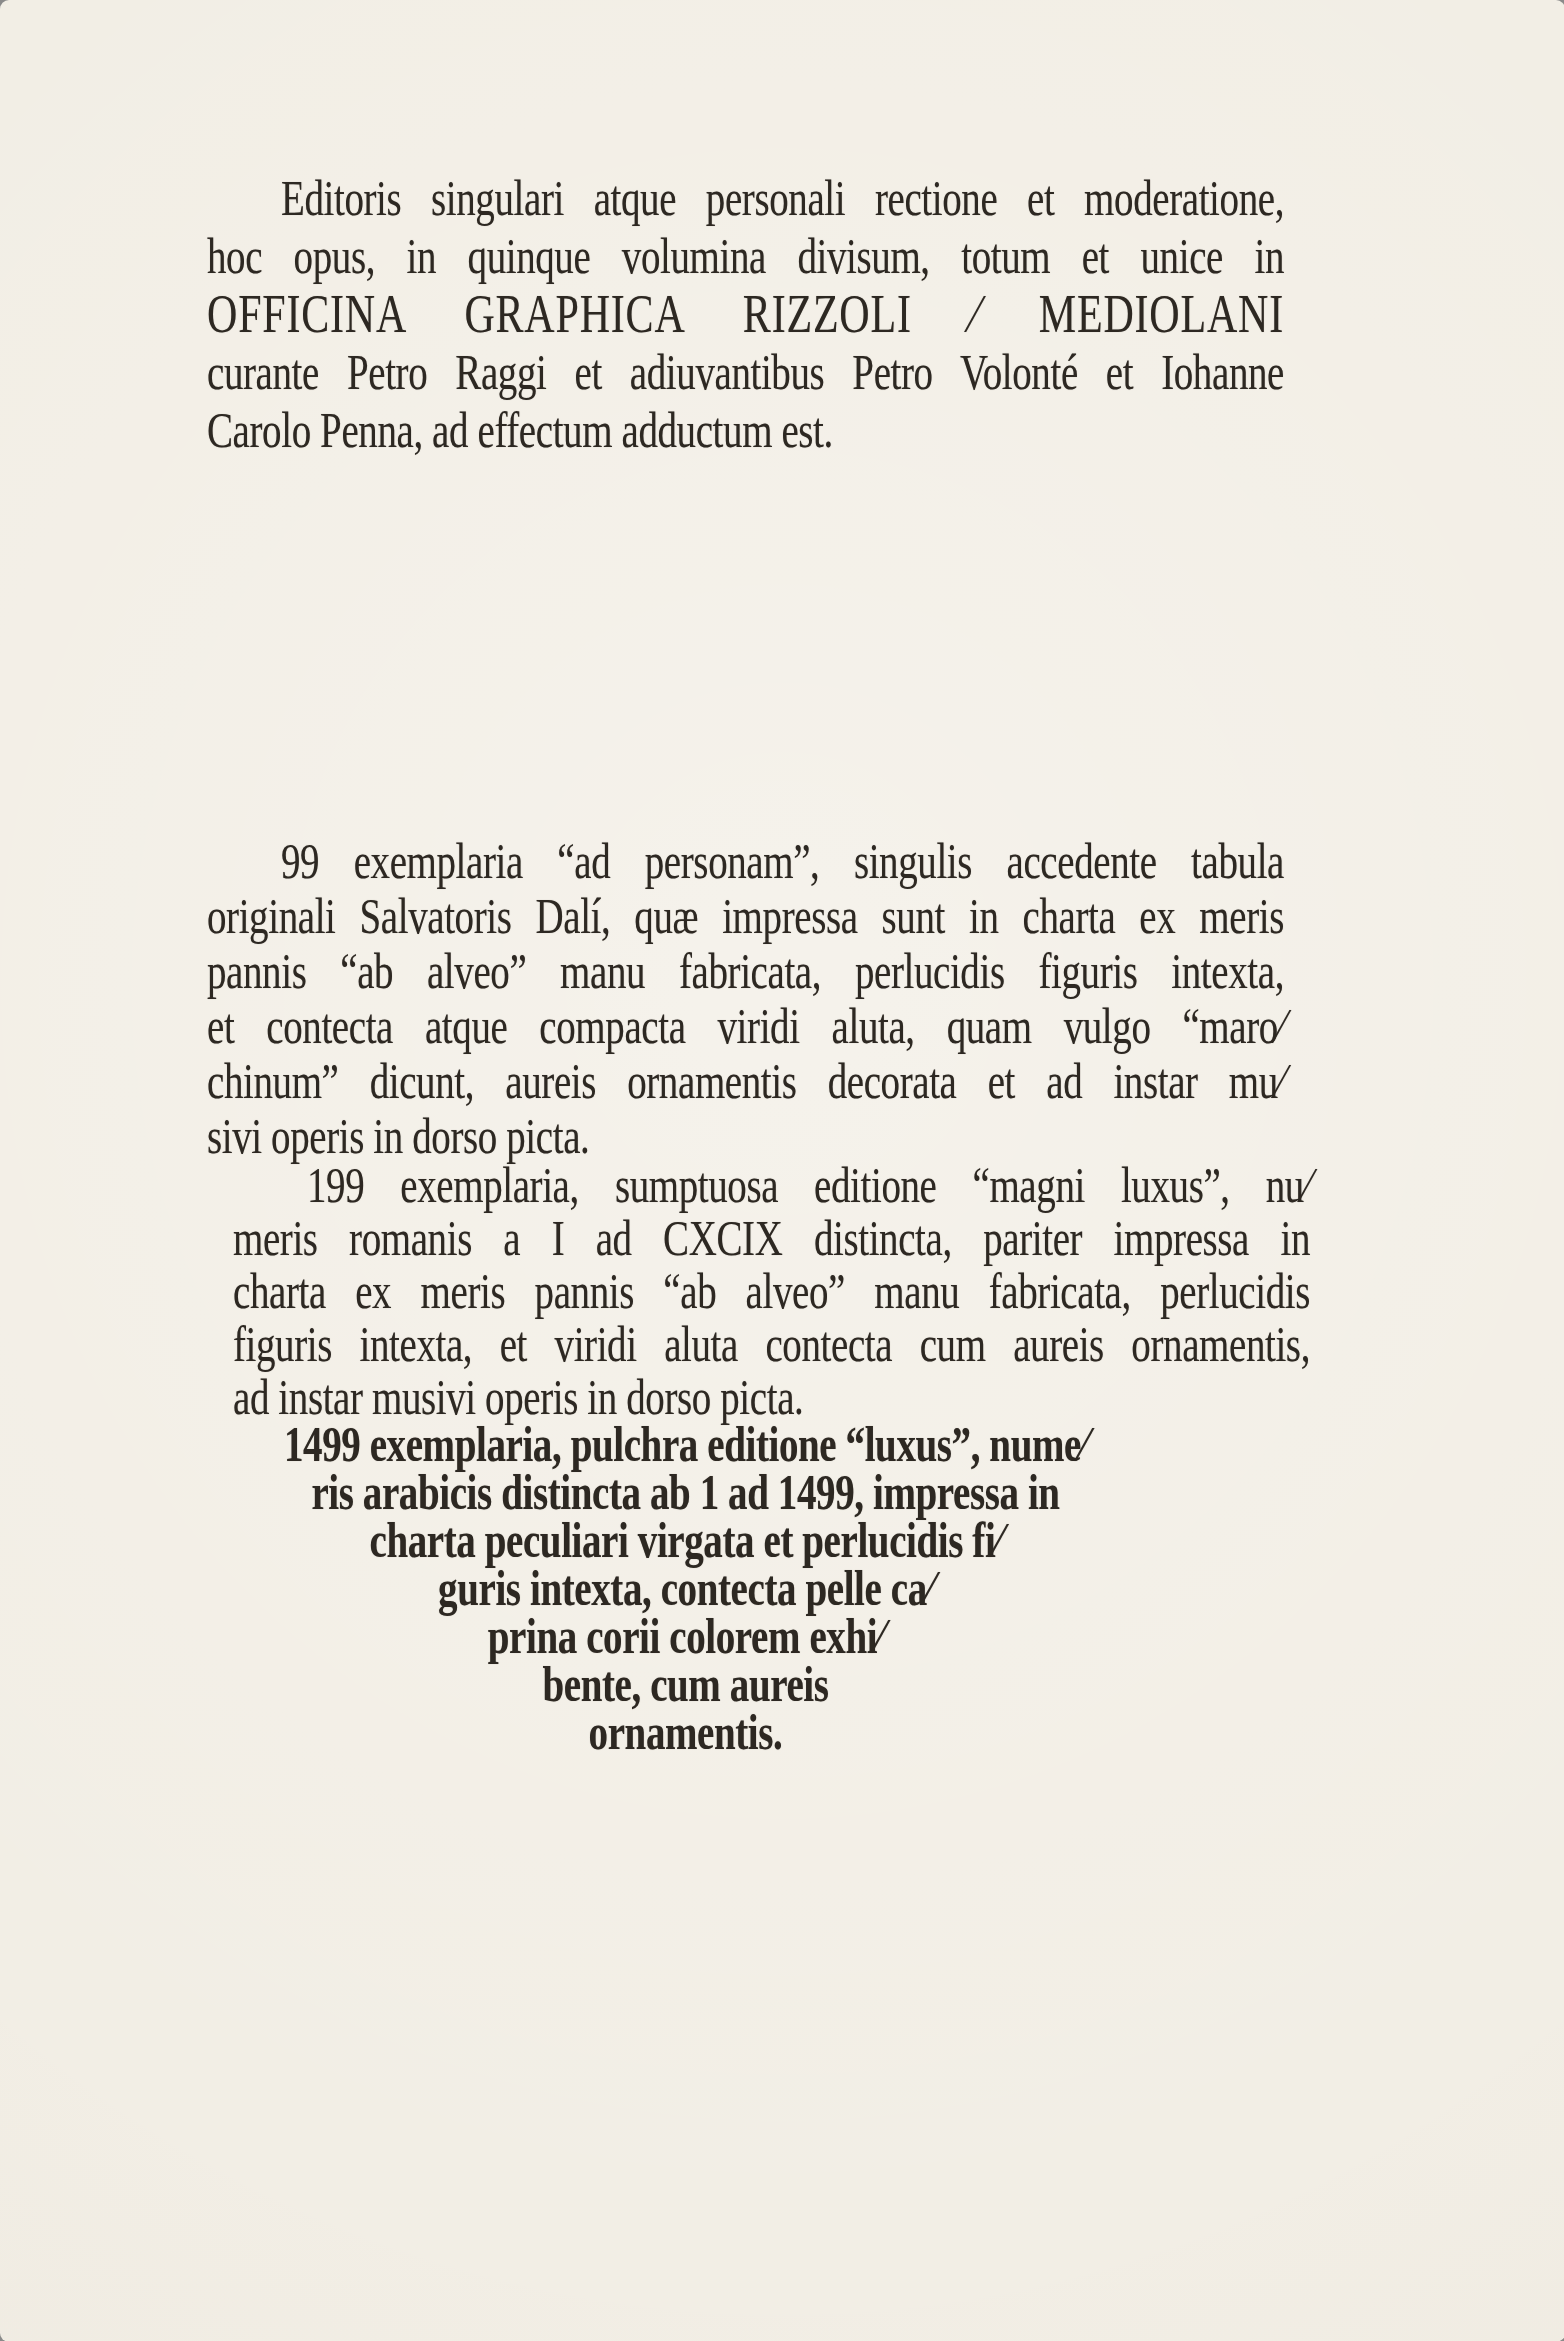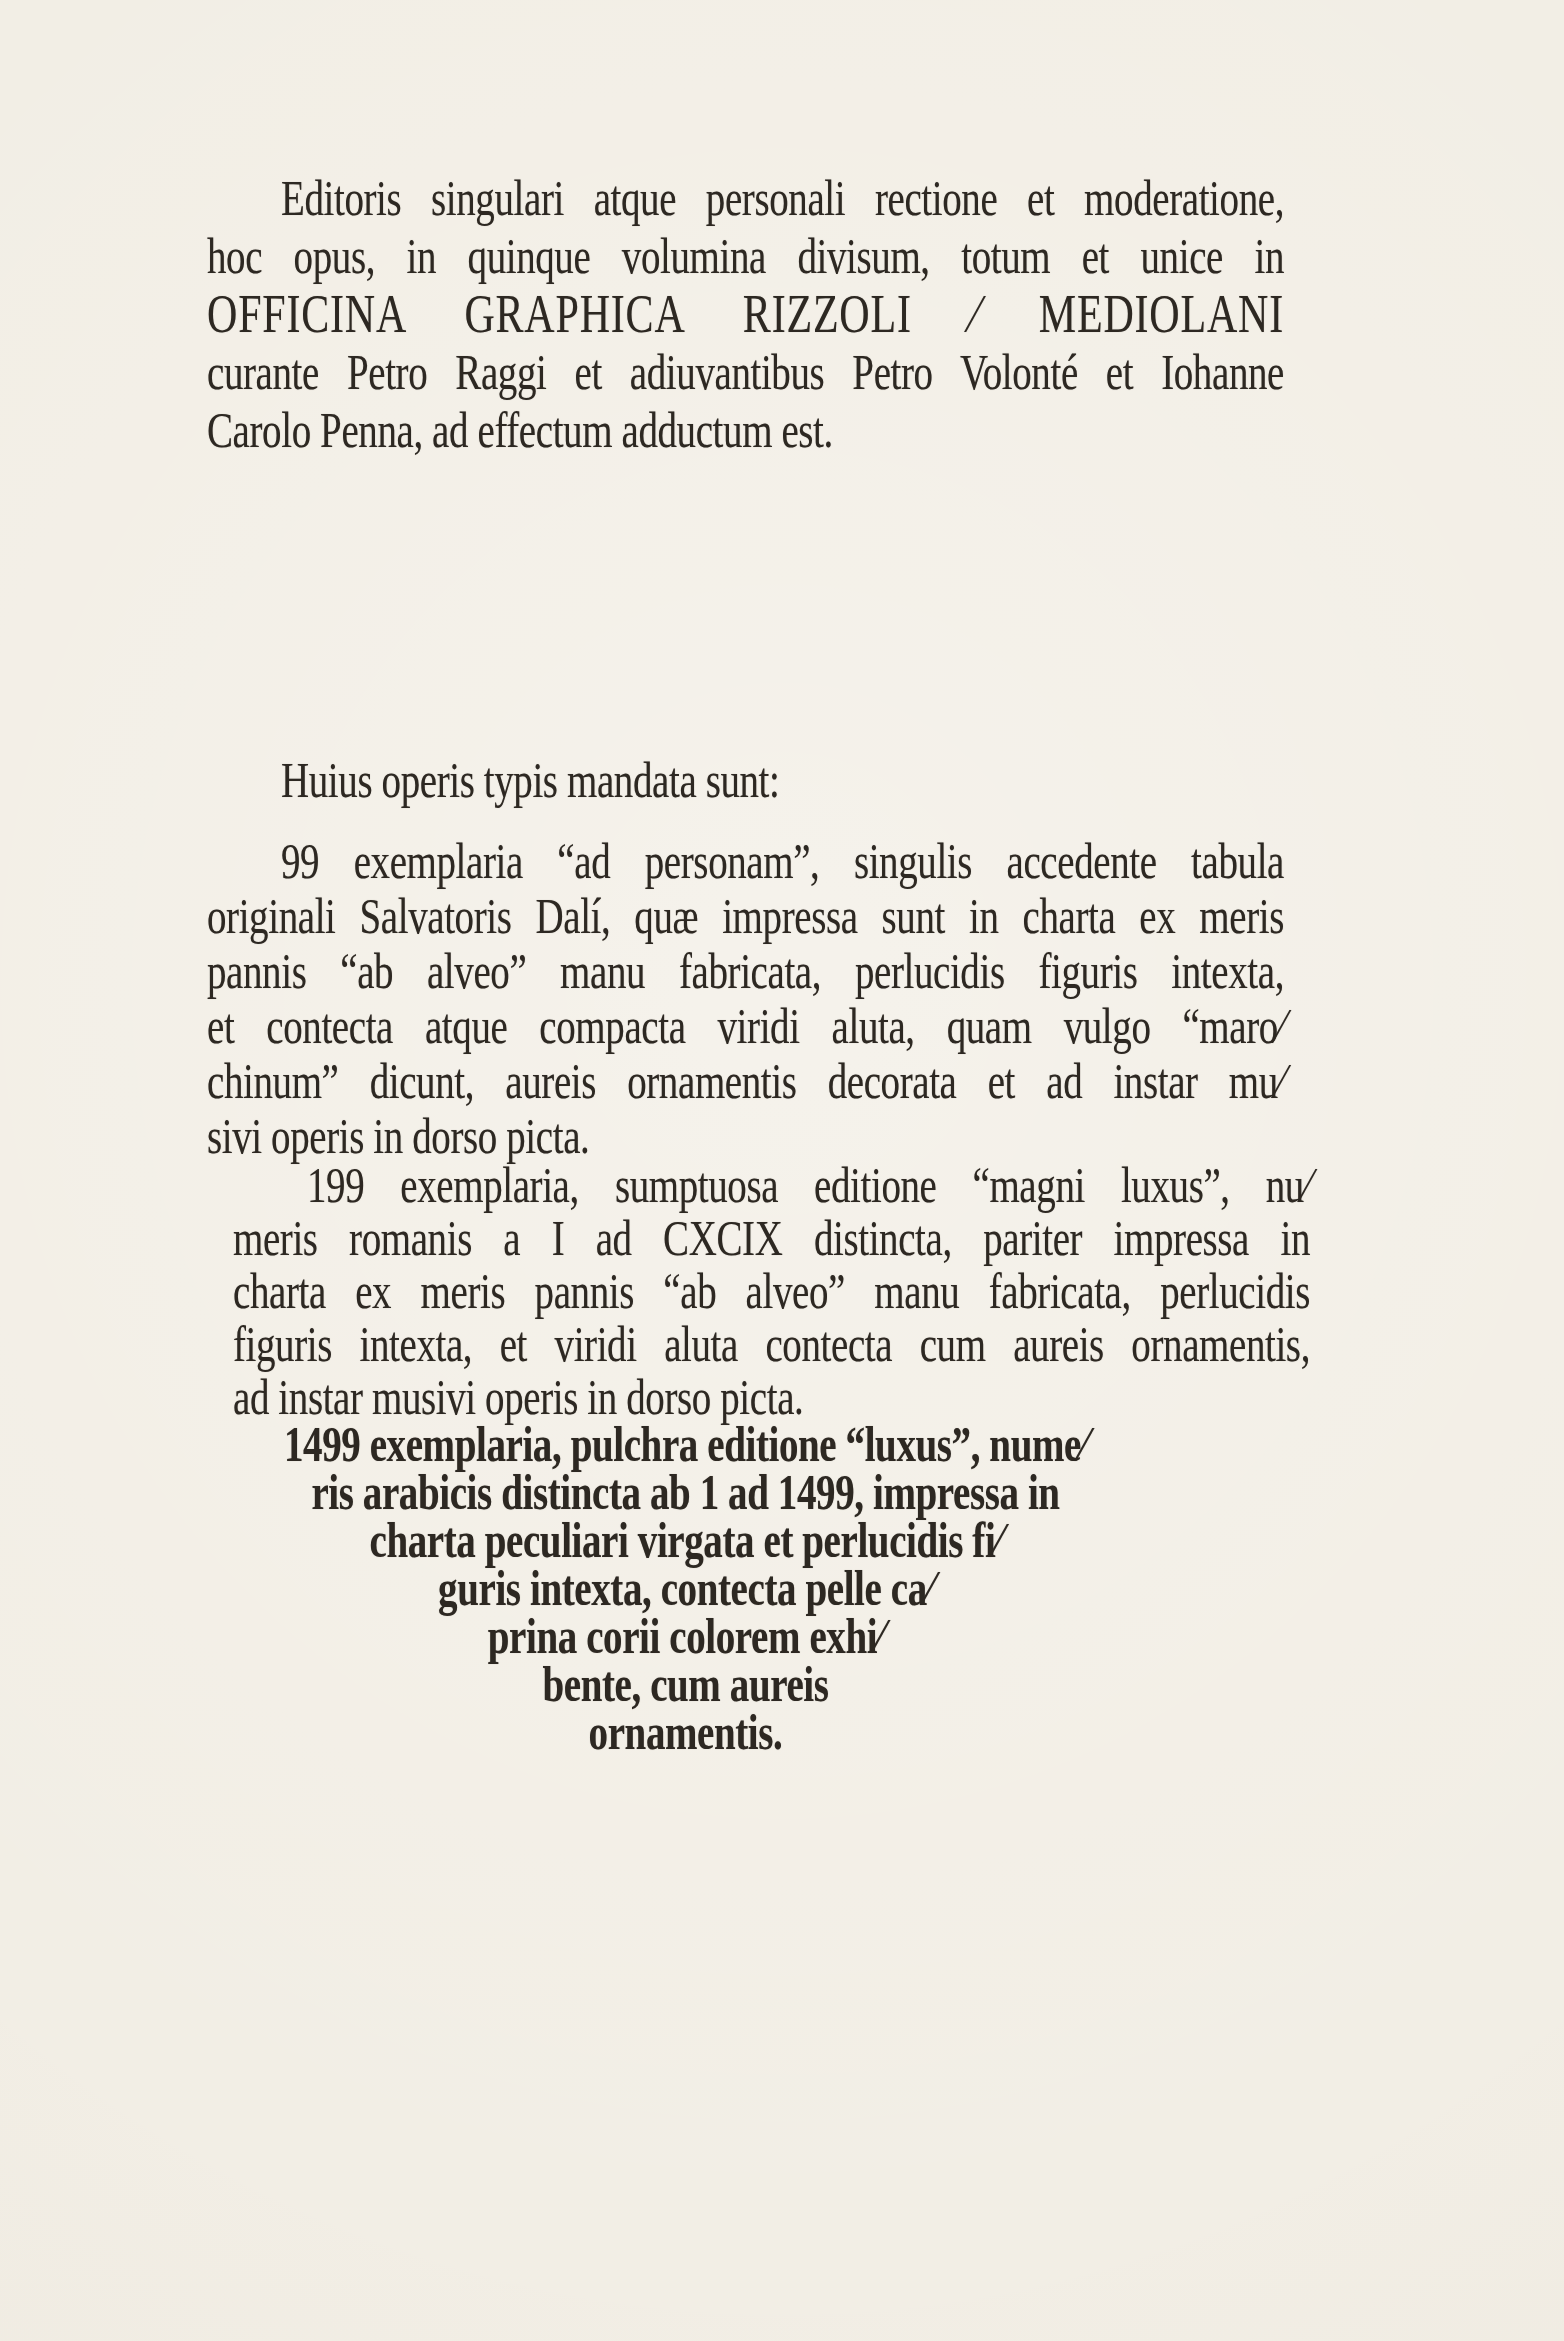--- a/index.html
+++ b/index.html
@@ -10,20 +10,21 @@
   .page {
     position: relative;
     width: 1565px;
     height: 2342px;
     background: var(--paper, #f2eee5);
     background-image: radial-gradient(140% 100% at 50% 42%,
       rgba(255,255,255,0.25) 0%,
       rgba(255,255,255,0.0) 55%,
       rgba(120,100,70,0.05) 100%);
     overflow: hidden;
+    border-radius: 9px;
   }
   .para {
     position: absolute;
     left: 207px;
     width: 1077px;
     font-family: "Liberation Serif", "DejaVu Serif", serif;
     font-size: 39px;
     color: var(--ink, #2d2822);
     text-shadow: 0 0 0.8px rgba(45, 40, 34, 0.35);
   }
@@ -58,23 +59,20 @@
 <div class="page">
   <section class="para p1">
       <div class="line">Editoris singulari atque personali rectione et moderatione,</div>
       <div class="line">hoc opus, in quinque volumina divisum, totum et unice in</div>
       <div class="line">OFFICINA GRAPHICA RIZZOLI ⁄ MEDIOLANI</div>
       <div class="line">curante Petro Raggi et adiuvantibus Petro Volonté et Iohanne</div>
       <div class="line">Carolo Penna, ad effectum adductum est.</div>
     </section>
 
 
-  <section class="para huius">
-      <div class="line">Huius operis typis mandata sunt:</div>
-    </section>
 
   <section class="para p3">
       <div class="line">99 exemplaria “ad personam”, singulis accedente tabula</div>
       <div class="line">originali Salvatoris Dalí, quæ impressa sunt in charta ex meris</div>
       <div class="line">pannis “ab alveo” manu fabricata, perlucidis figuris intexta,</div>
       <div class="line">et contecta atque compacta viridi aluta, quam vulgo “maro⁄</div>
       <div class="line">chinum” dicunt, aureis ornamentis decorata et ad instar mu⁄</div>
       <div class="line">sivi operis in dorso picta.</div>
     </section>
 

